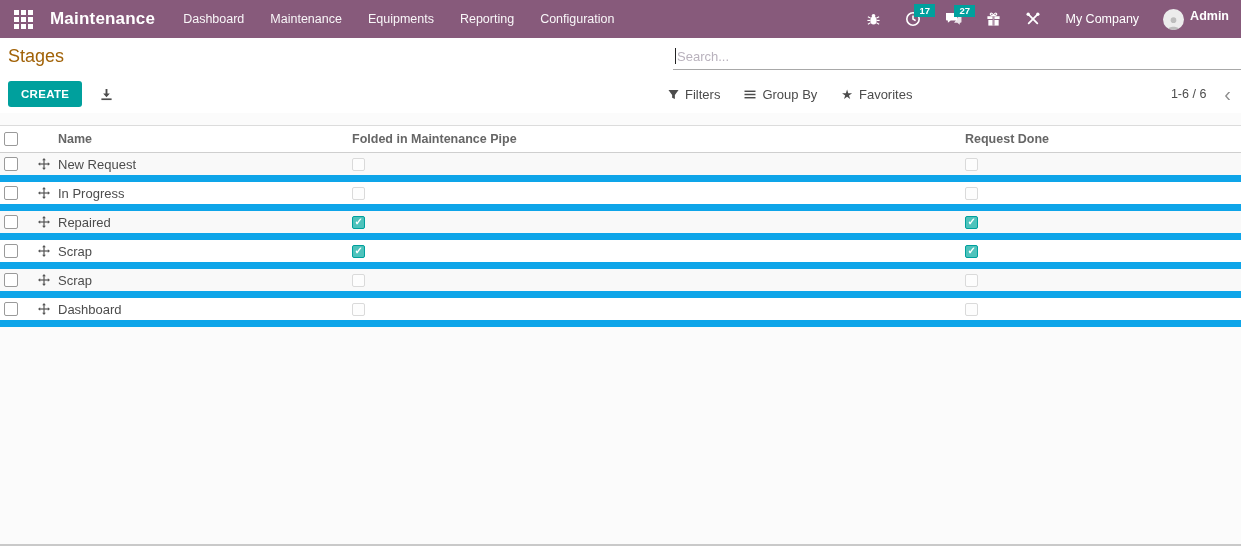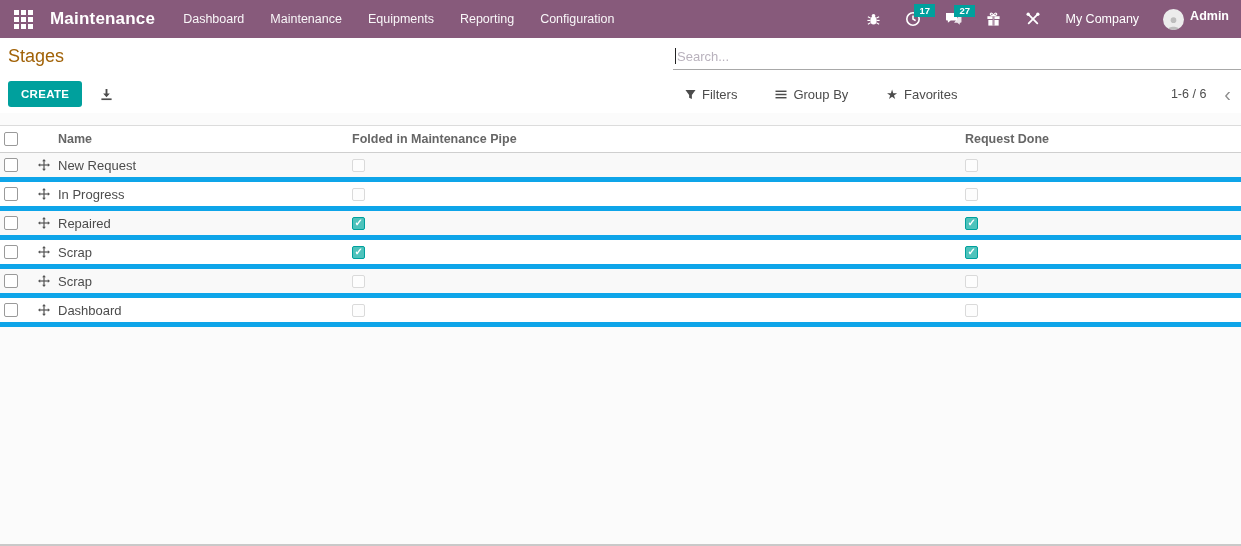--- a/index.html
+++ b/index.html
@@ -48,31 +48,31 @@
     font-family:"Liberation Sans", sans-serif; padding-left:1px;
   }
   .search-input::placeholder { color:#b9b2bd; }
   .cp-row2 { display:flex; align-items:center; height:38px; padding:0 8px;justify-content:flex-end; }
   .btn-create {
     background:#00a09d; color:#fff; border:none; font-size:11.5px; font-weight:bold;
     padding:7px 13px; border-radius:3px; cursor:pointer; letter-spacing:.3px;
     font-family:"Liberation Sans", sans-serif;
   }
   .export-btn { margin-left:18px; cursor:pointer; display:flex; align-items:center; }
-  .cp-middle { position:absolute; left:685px; display:flex; gap:38px; align-items:center; }
+  .cp-middle { position:absolute; left:668px; display:flex; gap:24px; align-items:center; }
   .cp-row2 { position:relative; }
   .cp-tool { display:flex; align-items:center; gap:6px; font-size:13px; color:#4c4c4c; cursor:pointer; }
   .star-glyph { font-size:13px; color:#4c4c4c; }
   .pager { margin-left:auto; display:flex; align-items:center; gap:16px; }
   .pager-text { font-size:12.5px; color:#4c4c4c; }
   .pager-prev { font-size:20px; color:#8f8f8f; cursor:pointer; line-height:1; padding:0 2px; }
 
   
   .list { margin-top:12px; background:#000000; border-top:1px solid #dcdcdc; }
-  .lrow { display:flex; align-items:center; height:29px; border-bottom:5px solid #0ea5e9; background:#fff; }
+  .lrow { display:flex; align-items:center; height:29px; border-bottom:7px solid #0ea5e9; background:#fff; }
   .lrow.head { height:27px; border-bottom:1px solid #cfcfcf; }
   .lrow.odd { background:#f9f9f9; }
   .c-sel { width:30px; display:flex; justify-content:flex-start; padding-left:4px; }
   .c-handle { width:28px; display:flex; justify-content:center; }
   .c-name { width:287px; font-size:13px; color:#4c4c4c; overflow:hidden; white-space:nowrap; }
   .c-folded { width:613px; padding-left:7px; }
   .c-done { flex:1; padding-left:7px; }
   .head .c-name, .head .c-folded, .head .c-done {
     font-size:12.5px; font-weight:bold; color:#666; cursor:pointer;
   }

